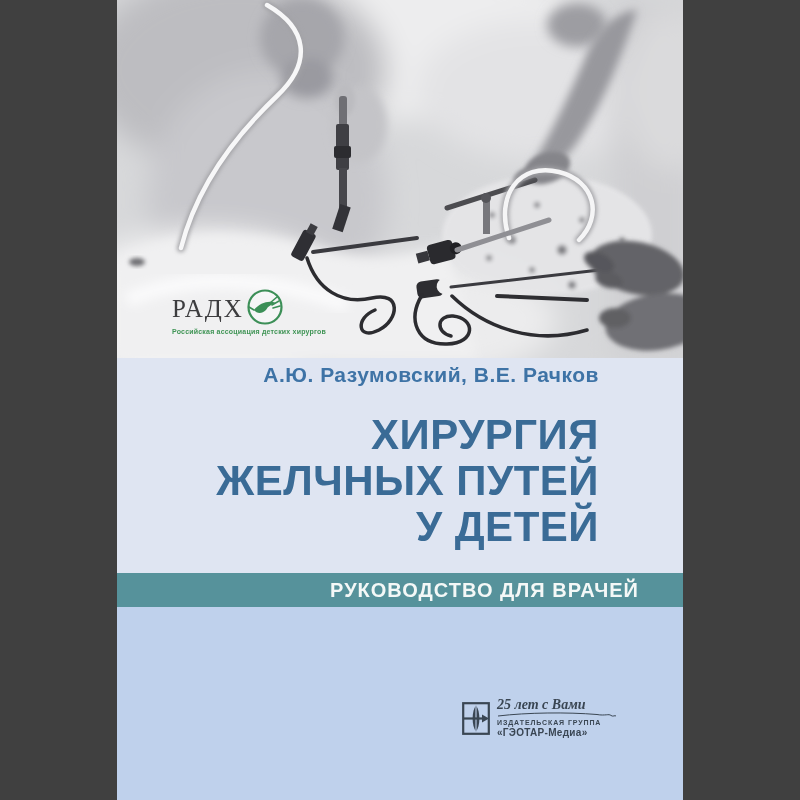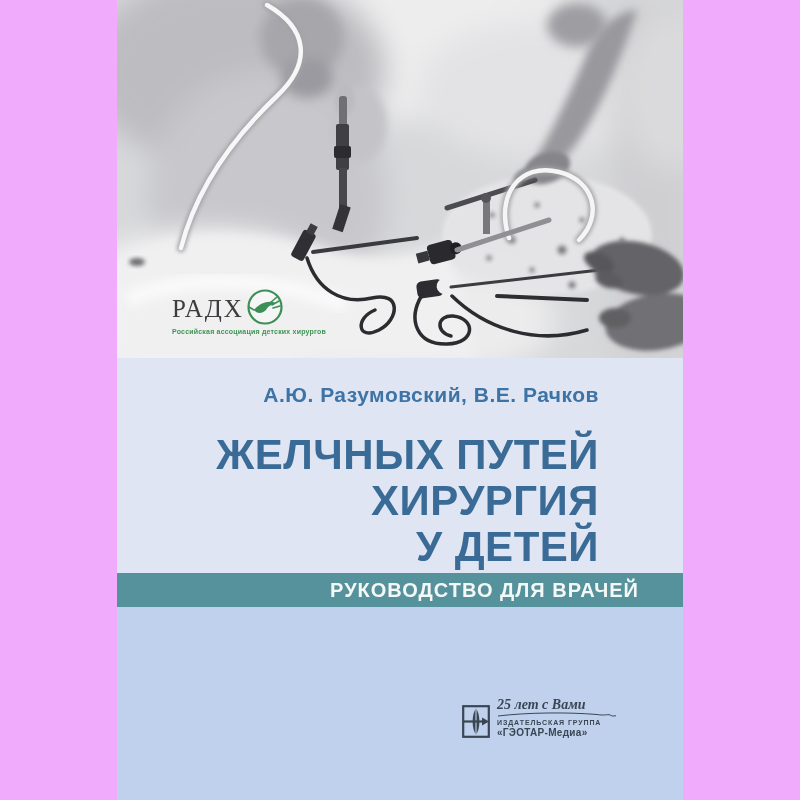--- a/index.html
+++ b/index.html
@@ -2,21 +2,21 @@
 <html><head>
 <meta charset="utf-8">
 <style>
   * { margin:0; padding:0; box-sizing:border-box; }
   html,body { width:800px; height:800px; }
   body {
     background:#ffffff;
     font-family:"Liberation Sans","DejaVu Sans",sans-serif;
     overflow:hidden;
   }
-  .page { position:relative; width:800px; height:800px; background:#f0abfc; }
+  .page { position:relative; width:800px; height:800px; background:#404040; }
 
   .cover {
     position:absolute; left:117px; top:0;
     width:566px; height:800px;
     background:#dfe5f2;
   }
 
   
   .photo {
     position:relative; width:566px; height:358px;
@@ -31,21 +31,21 @@
     font-family:"Liberation Serif","DejaVu Serif",serif;
     font-size:25px; letter-spacing:2px; color:#3d3d3f;
   }
   .radh-bird { width:38px; height:38px; margin-left:2px; margin-top:-4px; }
   .radh-caption {
     margin-top:2px; font-size:7px; letter-spacing:0.2px;
     color:#3f9455; white-space:nowrap; font-weight:bold;
   }
 
   
-  .zoneA { height:215px; background:#dfe5f2; padding-top:24px; }
+  .zoneA { height:215px; background:#dfe5f2; padding-top:4px; }
   .authors {
     text-align:right; padding-right:84px;
     font-size:21px; line-height:26px; font-weight:bold;
     letter-spacing:0.5px; color:#3e73a6;
   }
   .title {
     margin-top:24px; text-align:right; padding-right:84px;
     font-size:42px; line-height:46px; font-weight:bold;
     letter-spacing:0.5px; color:#3a6b96;
   }
@@ -53,21 +53,21 @@
   
   .band {
     height:34px; background:#56929b;
     text-align:right; padding-right:44px;
     font-size:20px; line-height:34px; font-weight:bold;
     letter-spacing:1px; color:#f4f8f7;
   }
 
   
   .zoneB { position:relative; height:193px; background:#bfd1ec; }
-  .pub { position:absolute; left:345px; top:88px; display:flex; align-items:flex-end; }
+  .pub { position:absolute; left:345px; top:88px; display:flex; align-items:center; }
   .pub-icon { width:28px; height:33px; margin-top:3px; }
   .pub-text { margin-left:7px; color:#3a4653; }
   .pub-script {
     font-family:"Liberation Serif","DejaVu Serif",serif;
     font-style:italic; font-weight:bold; font-size:14px;
     white-space:nowrap; color:#3a4653;
   }
   .pub-flourish { display:block; margin-top:-2px; }
   .pub-group {
     font-size:7px; font-weight:bold; letter-spacing:0.9px;
@@ -209,22 +209,22 @@
             </g>
           </svg>
         </div>
         <div class="radh-caption">Российская ассоциация детских хирургов</div>
       </div>
     </div>
 
     <div class="zoneA">
       <div class="authors">А.Ю. Разумовский, В.Е. Рачков</div>
       <div class="title">
+        <div>ХИРУРГИЯ</div>
         <div>ЖЕЛЧНЫХ ПУТЕЙ</div>
-        <div>ХИРУРГИЯ</div>
         <div>У ДЕТЕЙ</div>
       </div>
     </div>
 
     <div class="band">
       <span>РУКОВОДСТВО ДЛЯ ВРАЧЕЙ</span>
     </div>
 
     <div class="zoneB">
       <div class="pub">

